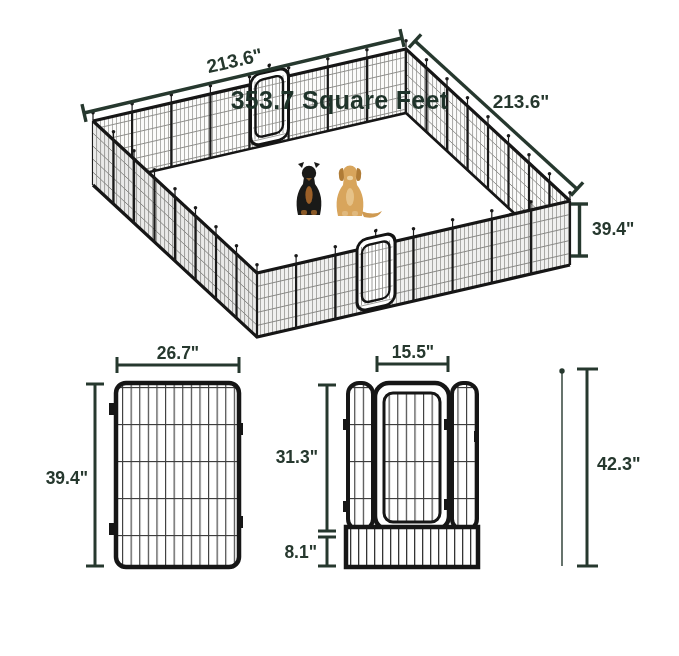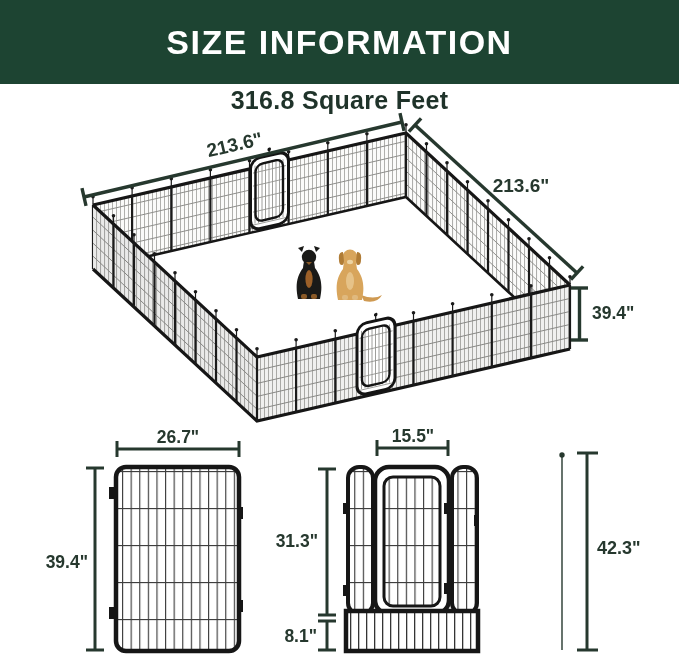--- a/index.html
+++ b/index.html
@@ -19,25 +19,22 @@
   .frame{stroke:#161616;fill:url(#meshF);}
   .tab{fill:#161616;}
   .stake{stroke:#26382e;stroke-width:1.4;}
   .wire{stroke:#8d8d8a;stroke-width:0.8;}
 </style>
 </head>
 <body>
 
 <div class="page">
 
-  <header class="banner">
-    <h1 class="title">SIZE INFORMATION</h1>
-  </header>
-
-  <div class="subtitle">316.8 Square Feet</div>
+
+  <div class="subtitle">353.7 Square Feet</div>
 
   <svg width="679" height="572" viewBox="0 84 679 572">
     <defs>
       <pattern id="meshL" width="4" height="13" patternUnits="userSpaceOnUse" patternTransform="skewY(-12.95)">
         <rect width="4.2" height="13.2" fill="#fbfbfa"></rect>
         <line x1="0.4" y1="0" x2="0.4" y2="13.2" stroke="#9b9b98" stroke-width="0.8"></line>
         <line x1="0" y1="0.5" x2="4.2" y2="0.5" stroke="#8d8d8a" stroke-width="1"></line>
       </pattern>
       <pattern id="meshR" width="4" height="13" patternUnits="userSpaceOnUse" patternTransform="skewY(43)">
         <rect width="4.2" height="13.2" fill="#fbfbfa"></rect>

